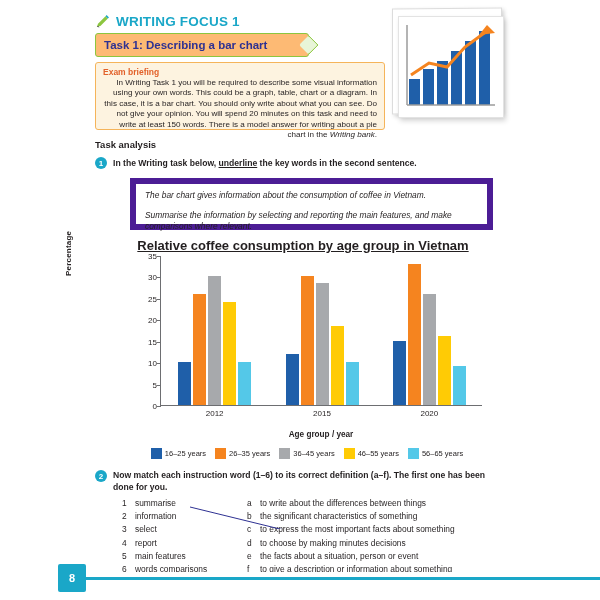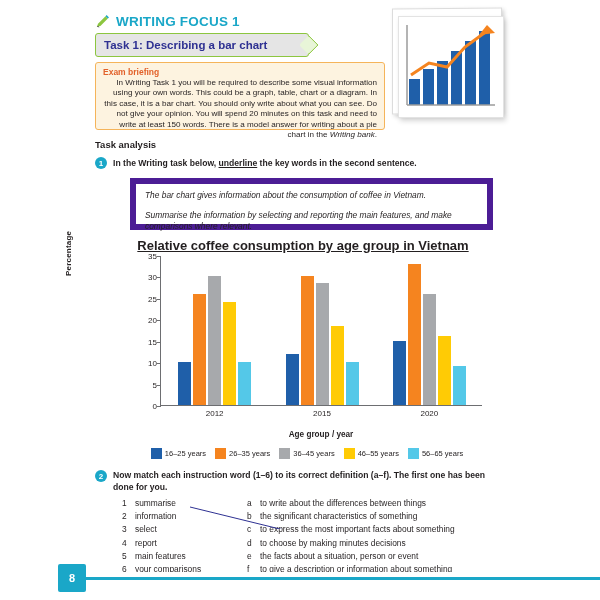--- a/index.html
+++ b/index.html
@@ -18,21 +18,21 @@
   }
   .wf-icon{width:15px;height:15px;position:relative;}
   .wf-icon svg{display:block}
   .wf-title{
     color:#1aa7c8;font-weight:bold;font-size:13.5px;letter-spacing:.2px;
   }
 
   
   .task-banner{
     position:absolute;left:95px;top:33px;width:212px;height:22px;
-    background:#e5e5e5;border:1.2px solid #8cc63f;border-radius:3px;
+    background:#fdba74;border:1.2px solid #8cc63f;border-radius:3px;
     display:flex;align-items:center;
   }
   .task-banner .label{
     font-size:11.5px;font-weight:bold;color:#2e3192;padding-left:8px;
   }
   .task-banner:after{
     content:"";position:absolute;right:-8px;top:3.5px;width:13px;height:13px;
     background:#e8f5d8;border-right:1.2px solid #8cc63f;border-top:1.2px solid #8cc63f;
     transform:rotate(45deg);border-radius:2px;
   }
@@ -308,21 +308,21 @@
         <span class="m-right">to choose by making minutes decisions</span>
       </div>
       <div class="match-row">
         <span class="m-num">5</span>
         <span class="m-left">main features</span>
         <span class="m-let">e</span>
         <span class="m-right">the facts about a situation, person or event</span>
       </div>
       <div class="match-row">
         <span class="m-num">6</span>
-        <span class="m-left">your comparisons</span>
+        <span class="m-left">words comparisons</span>
         <span class="m-let">f</span>
         <span class="m-right">to give a description or information about something</span>
       </div>
     </div>
 
   <div class="footer-bar">
     <div class="footer-rule"></div>
     <div class="page-num">8</div>
   </div>
 

